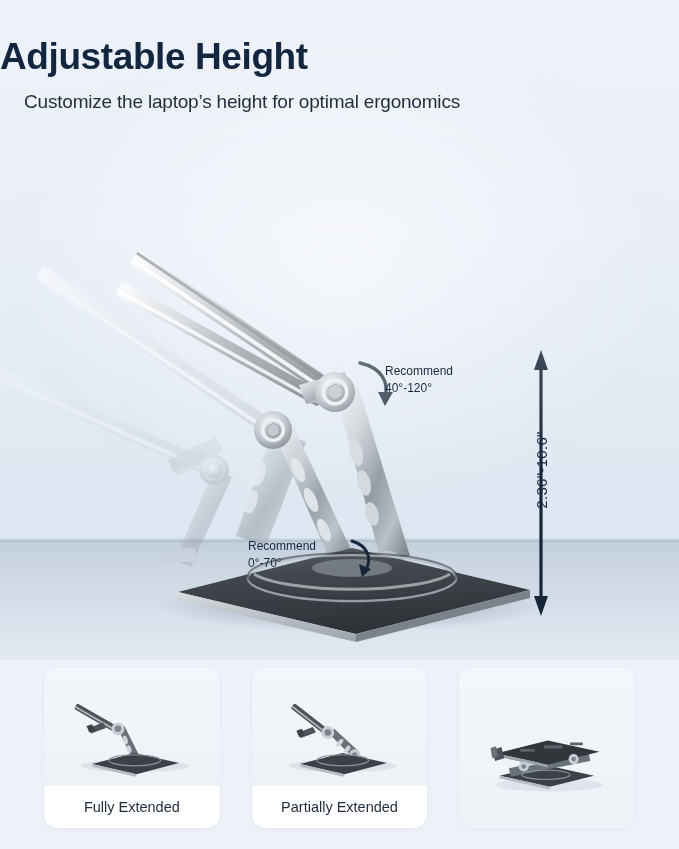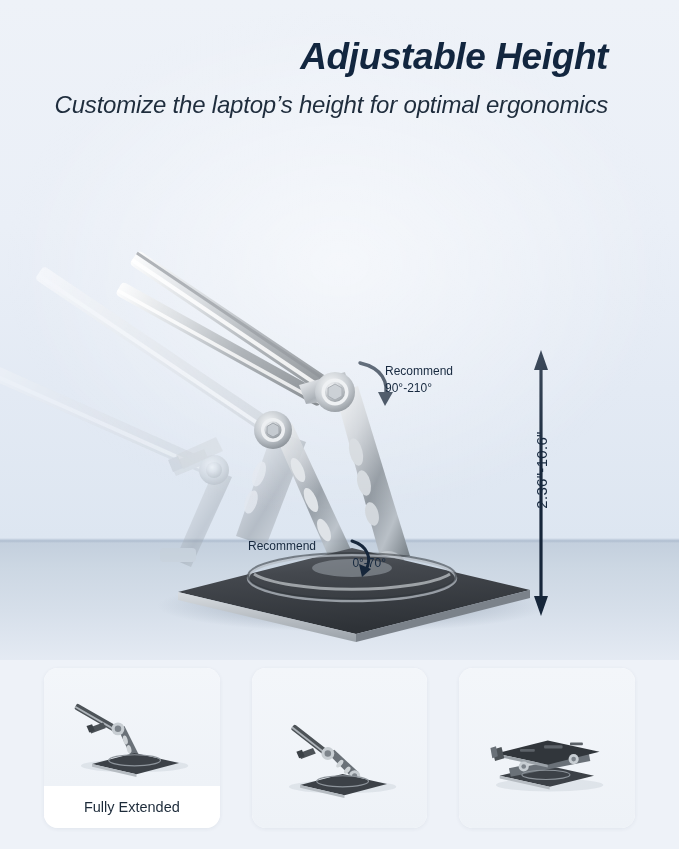--- a/index.html
+++ b/index.html
@@ -5,27 +5,27 @@
   * { margin:0; padding:0; box-sizing:border-box; }
   html,body { width:679px; height:849px; }
   body {
     font-family:"Liberation Sans", sans-serif;
     background:#eef2f8;
     overflow:hidden;
     position:relative;
   }
 
   
-  #header { position:absolute; top:0; left:0; width:608px; height:140px; text-align:right; z-index:6;font-style:italic; }
+  #header { position:absolute; top:0; left:0; width:608px; height:140px; text-align:left; z-index:6; }
   #title {
     font-size:37px; font-weight:bold; color:#12263f;
     letter-spacing:-0.4px; padding-top:38px; line-height:1.05;
   }
   #subtitle {
-    font-size:24px; color:#1f2d3d; padding-top:14px; letter-spacing:-0.2px;
+    font-size:19px; color:#1f2d3d; padding-top:14px; letter-spacing:-0.2px;margin-left:24px;
   }
 
   
   #hero {
     position:absolute; top:0; left:0; width:679px; height:660px; overflow:hidden;
   }
   #sky {
     position:absolute; left:0; top:0; width:679px; height:541px;
     background:linear-gradient(180deg,#eef2f8 0%,#eaeff7 42%,#e3eaf4 72%,#dde6f1 100%);
   }
@@ -41,21 +41,21 @@
     position:absolute; left:0; top:0; width:679px; height:660px;
     background:radial-gradient(ellipse 70% 55% at 50% 40%,rgba(255,255,255,.55) 0%,rgba(255,255,255,0) 70%);
   }
 
   svg.layer { position:absolute; left:0; top:0; width:679px; height:660px; }
 
   
   .anno { position:absolute; color:#17293f; font-size:12px; line-height:1.45; z-index:7; }
   #anno-angle-top { left:385px; top:363px; }
   #anno-angle-bottom { left:248px; top:538px; width:160px; }
-  #anno-angle-bottom .l2 { text-align:right; padding-right:22px; }
+  #anno-angle-bottom .l2 { padding-right:22px; }
   #anno-height {
     position:absolute; left:541px; top:470px; z-index:7;
     transform:translate(-50%,-50%) rotate(-90deg);
     font-size:15px; color:#17293f; white-space:nowrap; letter-spacing:.3px;
   }
 
   
   #cards { position:absolute; left:0; top:668px; width:679px; height:160px; display:flex; gap:32px; padding:0 44px; z-index:8; }
   .card {
     flex:1; border-radius:14px; overflow:hidden;
@@ -247,21 +247,21 @@
   <div id="vignette"></div>
 </div>
 
 <div id="header">
   <div id="title">Adjustable Height</div>
   <div id="subtitle">Customize the laptop’s height for optimal ergonomics</div>
 </div>
 
 <div class="anno" id="anno-angle-top">
   <div>Recommend</div>
-  <div>90°-210°</div>
+  <div>40°-120°</div>
 </div>
 
 <div class="anno" id="anno-angle-bottom">
   <div>Recommend</div>
   <div class="l2">0°-70°</div>
 </div>
 
 <div id="anno-height">2.36"-10.6"</div>
 
 <div id="cards">
@@ -310,20 +310,21 @@
           <circle cx="82" cy="62" r="7" fill="#c8ced3"></circle>
           <circle cx="82" cy="62" r="3.5" fill="#7d848b"></circle>
           <circle cx="111" cy="86" r="6" fill="#c8ced3"></circle>
           <circle cx="111" cy="86" r="2.8" fill="#7d848b"></circle>
           <path d="M52 96 L98 84 L146 95 L100 107 z" fill="#3c4147"></path>
           <path d="M52 96 L100 107 L100 110 L52 99 z" fill="#b6bcc2"></path>
           <ellipse cx="98" cy="92" rx="28" ry="6" fill="none" stroke="#8d949b" stroke-width="1.3"></ellipse>
         </g>
       </svg>
     </div>
+    <div class="card-label">Partially Extended</div>
   </div>
 
   <div class="card">
     <div class="card-img">
       <svg viewBox="0 0 190 112" preserveAspectRatio="xMidYMid meet">
         <g>
           <ellipse cx="98" cy="96" rx="58" ry="7" fill="rgba(80,96,118,.10)"></ellipse>
 
           <path d="M44 86 L92 74 L146 86 L98 98 z" fill="#3c4147"></path>
           <path d="M44 86 L98 98 L98 101 L44 89 z" fill="#b6bcc2"></path>

